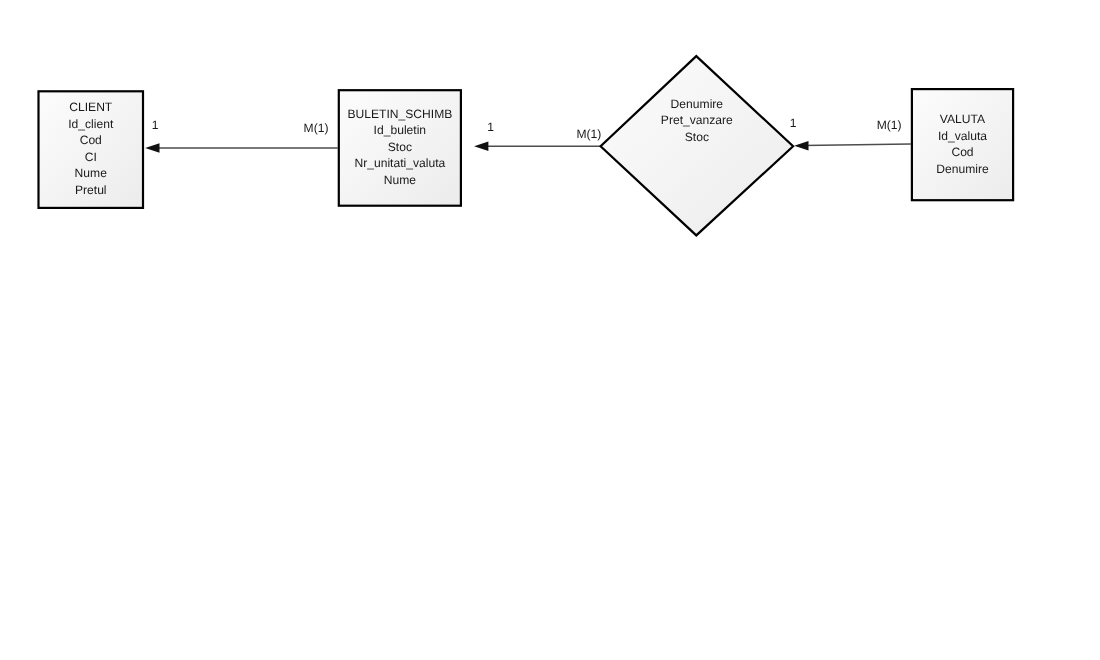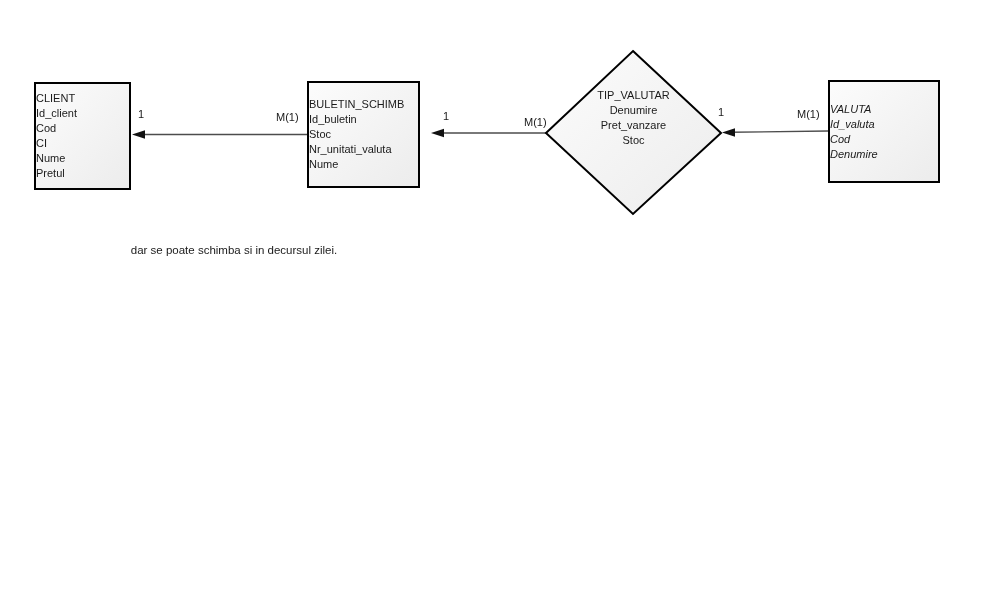--- a/index.html
+++ b/index.html
@@ -43,21 +43,21 @@
     stroke-width: 2;
     stroke-linejoin: miter;
   }
   .entity {
     position: absolute;
     border: 2px solid var(--shape-border);
     background: linear-gradient(to bottom right, var(--shape-fill-top), var(--shape-fill-bottom));
     display: flex;
     flex-direction: column;
     justify-content: center;
-    align-items: flex-start;
+    align-items: center;
     font-size: 11px;
     line-height: 15px;
     text-align: center;
     color: var(--text);
   }
   .entity .line { display: block; white-space: nowrap; }
   .diamond-label {
     position: absolute;
     left: 543px;
     top: 88px;
@@ -122,38 +122,36 @@
   </div>
 
   <div class="entity" style="left:307px; top:81px; width:113px; height:107px;">
     <span class="line">BULETIN_SCHIMB</span>
     <span class="line">Id_buletin</span>
     <span class="line">Stoc</span>
     <span class="line">Nr_unitati_valuta</span>
     <span class="line">Nume</span>
   </div>
 
-  <div class="entity" style="left:828px; top:80px; width:112px; height:103px;font-style:italic;">
+  <div class="entity" style="left:828px; top:80px; width:94px; height:103px;">
     <span class="line">VALUTA</span>
     <span class="line">Id_valuta</span>
     <span class="line">Cod</span>
     <span class="line">Denumire</span>
   </div>
 
   <div class="diamond-label">
-    <span class="line">TIP_VALUTAR</span>
     <span class="line">Denumire</span>
     <span class="line">Pret_vanzare</span>
     <span class="line">Stoc</span>
   </div>
 
   <span class="card-label" style="left:138px; top:108px;">1</span>
   <span class="card-label" style="left:276px; top:111px;">M(1)</span>
   <span class="card-label" style="left:443px; top:110px;">1</span>
   <span class="card-label" style="left:524px; top:116px;">M(1)</span>
   <span class="card-label" style="left:718px; top:106px;">1</span>
   <span class="card-label" style="left:797px; top:108px;">M(1)</span>
 
   <div class="notes">
-    <span class="line">dar se poate schimba si in decursul zilei.</span>
   </div>
 
 </div>
 
 </body></html>

